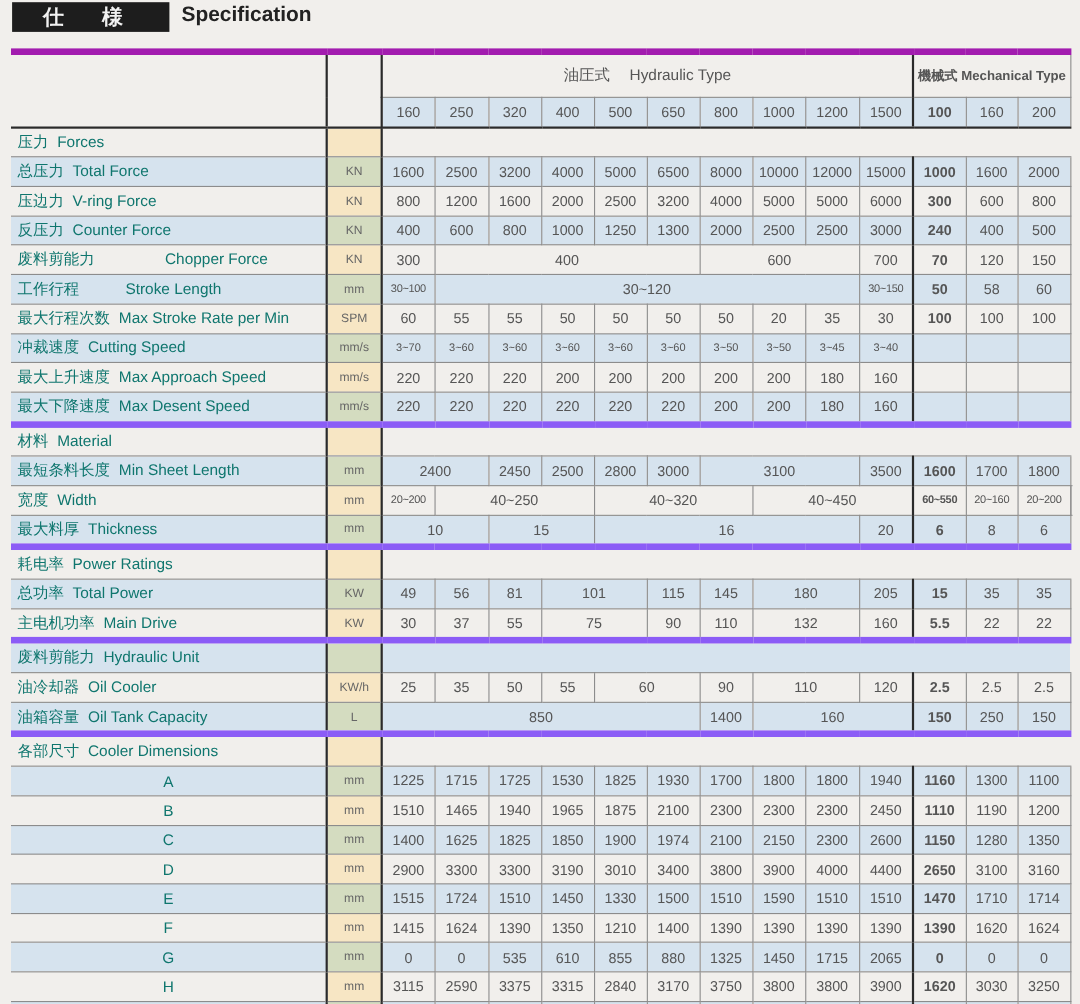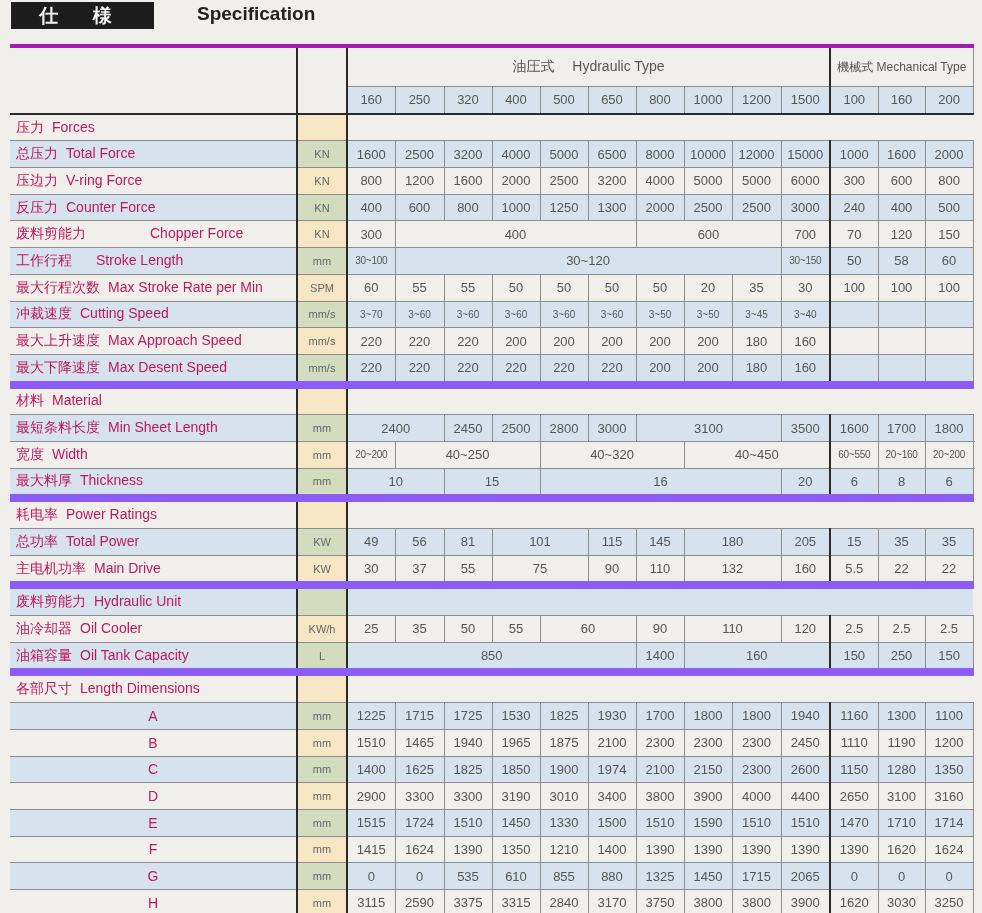--- a/index.html
+++ b/index.html
@@ -12,62 +12,62 @@
   }
   .title-bar {
     position:absolute; left:11px; top:2px; width:143px; height:27px;
     background:#1d1d1d; color:#f2f2f2;
     font-weight:bold; font-size:19px; letter-spacing:14px;
     display:flex; align-items:center; justify-content:center;
   }
   .title-en {
     position:absolute; left:165px; top:3px;
     font-family:"Liberation Sans", sans-serif; font-weight:bold;
-    font-size:19px; color:#222;margin-left:32px;
+    font-size:19px; color:#222;
   }
   table.spec {
     position:absolute; left:10px; top:44px;
     border-collapse:collapse; table-layout:fixed;
     width:964px;
     font-family:"Liberation Sans", sans-serif;
   }
   table.spec td {
     border:1px solid #8c8c8c;
     height:25.7px; padding:0;
     text-align:center; vertical-align:middle;
     font-size:13px; color:#555;
     white-space:nowrap; overflow:hidden;
   }
   table.spec td.lbl {
     text-align:left; padding-left:6px;
-    font-size:14px; color:#be185d;
+    font-size:14px; color:#0f766e;
     border-left:none;
   }
   table.spec td.lbl .zh { font-family:"DejaVu Sans", sans-serif; margin-right:8px; }
   table.spec td.lbl.center { text-align:center; padding-left:0; }
   table.spec td.unit { font-size:11px; color:#666; background:#f7e6c4; border-left:2px solid #2a2a2a; border-right:2px solid #2a2a2a; }
   tr.blue td { background:#d6e3ee; }
   tr.blue td.unit { background:#d4dcc0; }
   tr.white td { background:#f1efec; }
   tr.white td.unit { background:#f7e6c4; }
   tr.sec td { background:#f1efec; border-left-color:transparent; border-right-color:transparent; }
   tr.sec td.lbl { border-right:none; }
   tr.sec td.unit { background:#f7e6c4; border-left:2px solid #2a2a2a; border-right:2px solid #2a2a2a; }
   tr.sec.blue td { background:#d6e3ee; }
   tr.sec.blue td.unit { background:#d4dcc0; }
-  td.mechstart { border-left:2px solid #2a2a2a !important; }
+  td.mechstart { border-left:2px solid #2a2a2a !important;font-weight:bold; }
   td.small { font-size:10px !important; }
   td.tiny { font-size:10px !important; letter-spacing:-0.3px; }
-  tr.hdr1 td { height:38px; background:#f1efec; border-top:4px solid #a21caf;margin-left:27px; }
+  tr.hdr1 td { height:38px; background:#f1efec; border-top:6px solid #a21caf;margin-left:27px; }
   tr.hdr1 td.grp { font-size:14px; color:#555; border-left-color:#8c8c8c; }
   tr.hdr1 td.grp-mech { font-size:12px; color:#555; }
   tr.hdr2 td.num { background:#d6e3ee; }
   tr.hdr1 td.lbl, tr.hdr2 td.lbl { border-bottom:2px solid #2a2a2a; }
   tr.hdr1 td.unit, tr.hdr2 td.unit { background:#f1efec; }
-  tr.last td { border-bottom:8px solid #8b5cf6; }
+  tr.last td { border-bottom:6px solid #8b5cf6; }
 </style>
 </head>
 <body>
 
 <div class="title-bar">仕 様</div>
 <div class="title-en">Specification</div>
 
 <table class="spec">
   <colgroup>
     <col style="width:287px">
@@ -169,21 +169,21 @@
         <td class="unit">KN</td>
         <td colspan="1">300</td>
         <td colspan="5">400</td>
         <td colspan="3">600</td>
         <td colspan="1">700</td>
         <td colspan="1" class="mechstart">70</td>
         <td colspan="1">120</td>
         <td colspan="1">150</td>
       </tr>
       <tr class="blue">
-        <td class="lbl"><span class="zh">工作行程</span><span style="margin-left: 16px;">Stroke  Length</span></td>
+        <td class="lbl"><span class="zh">工作行程</span><span style="margin-left: 34px;">Stroke  Length</span></td>
         <td class="unit">mm</td>
         <td colspan="1" class="tiny">30~100</td>
         <td colspan="8">30~120</td>
         <td colspan="1" class="tiny">30~150</td>
         <td colspan="1" class="mechstart">50</td>
         <td colspan="1">58</td>
         <td colspan="1">60</td>
       </tr>
       <tr class="white">
         <td class="lbl"><span class="zh">最大行程次数</span><span>Max Stroke Rate per Min</span></td>
@@ -354,21 +354,21 @@
         <td class="lbl"><span class="zh">油箱容量</span><span>Oil  Tank  Capacity</span></td>
         <td class="unit">L</td>
         <td colspan="6">850</td>
         <td colspan="1">1400</td>
         <td colspan="3">160</td>
         <td colspan="1" class="mechstart">150</td>
         <td colspan="1">250</td>
         <td colspan="1">150</td>
       </tr>
       <tr class="sec white">
-        <td class="lbl"><span class="zh">各部尺寸</span><span>Length Dimensions</span></td>
+        <td class="lbl"><span class="zh">各部尺寸</span><span>Cooler Dimensions</span></td>
         <td class="unit"></td>
         <td colspan="13"></td>
       </tr>
       <tr class="blue">
         <td class="lbl center">A</td>
         <td class="unit">mm</td>
         <td>1225</td>
         <td>1715</td>
         <td>1725</td>
         <td>1530</td>

